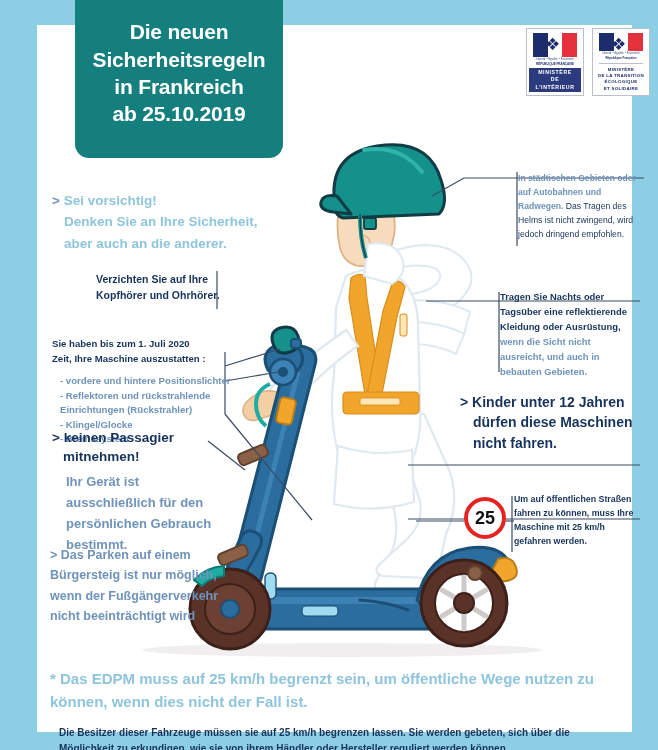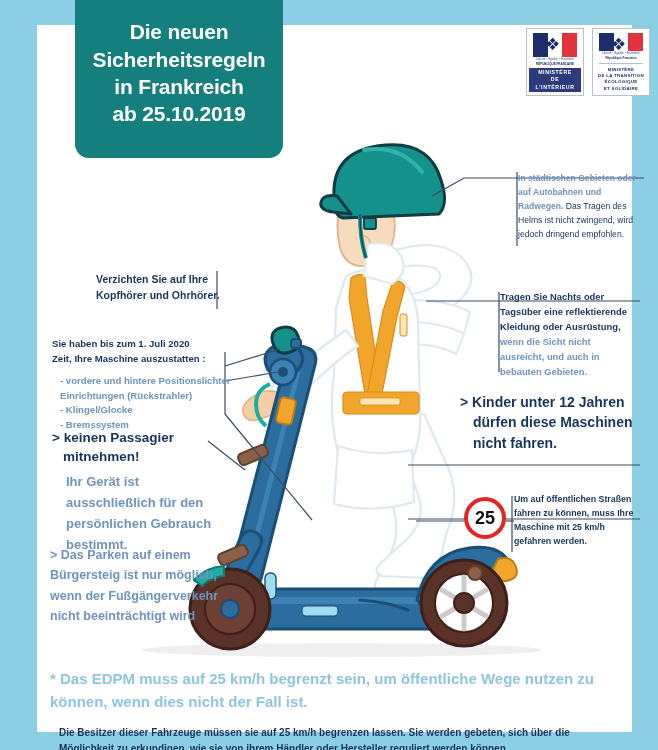--- a/index.html
+++ b/index.html
@@ -295,31 +295,40 @@
       <div class="hr"></div>
       <div class="namebox">
         <div class="lname" style="white-space:pre-line;">MINISTÈRE
 DE LA TRANSITION
 ÉCOLOGIQUE
 ET SOLIDAIRE</div>
       </div>
     </div>
   </div>
 
+  <div class="blk b-caution">
+    <div class="ln h-light">
+      <span class="chev">&gt;</span>
+      <span>Sei vorsichtig!</span>
+    </div>
+    <div class="ln ind h-light">Denken Sie an Ihre Sicherheit,</div>
+    <div class="ln ind h-light">aber auch an die anderer.</div>
+  </div>
 
   <div class="blk b-phone">
     <div>Verzichten Sie auf Ihre</div>
     <div>Kopfhörer und Ohrhörer.</div>
   </div>
 
   <div class="blk b-equip">
     <div class="hd">Sie haben bis zum 1. Juli 2020</div>
     <div class="hd">Zeit, Ihre Maschine auszustatten :</div>
     <ul>
       <li>- vordere und hintere Positionslichter</li>
+      <li>- Reflektoren und rückstrahlende</li>
       <li>  Einrichtungen (Rückstrahler)</li>
       <li>- Klingel/Glocke</li>
       <li>- Bremssystem</li>
     </ul>
   </div>
 
   <div class="blk b-passenger">
     <div class="hd">
       <span class="chev-d">&gt;</span>
       <span>keinen Passagier</span>

